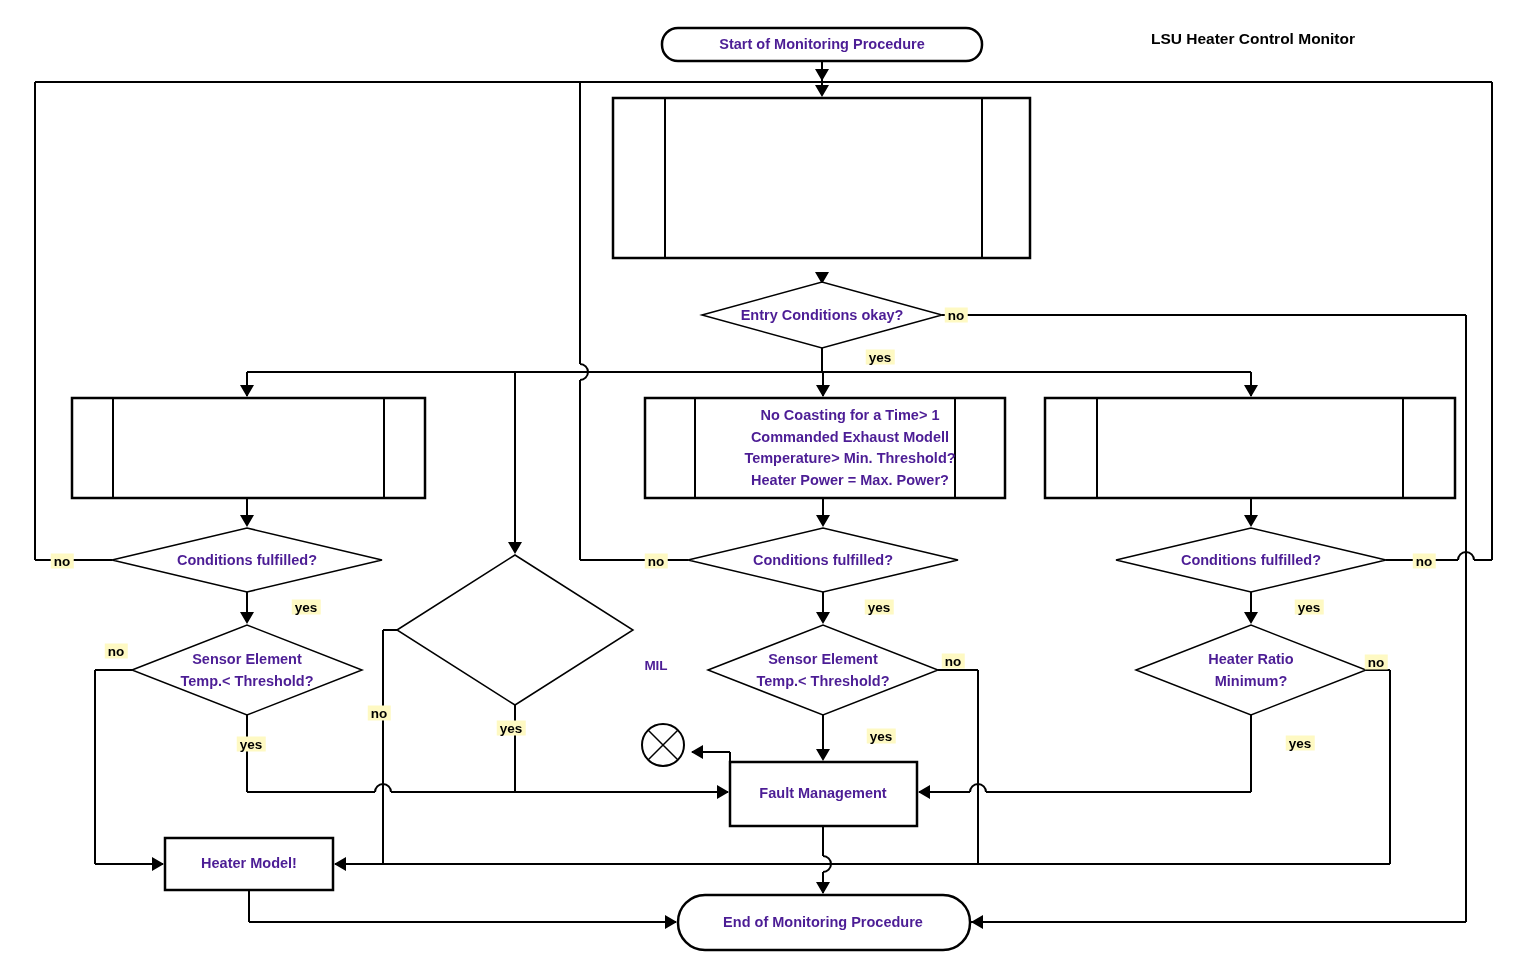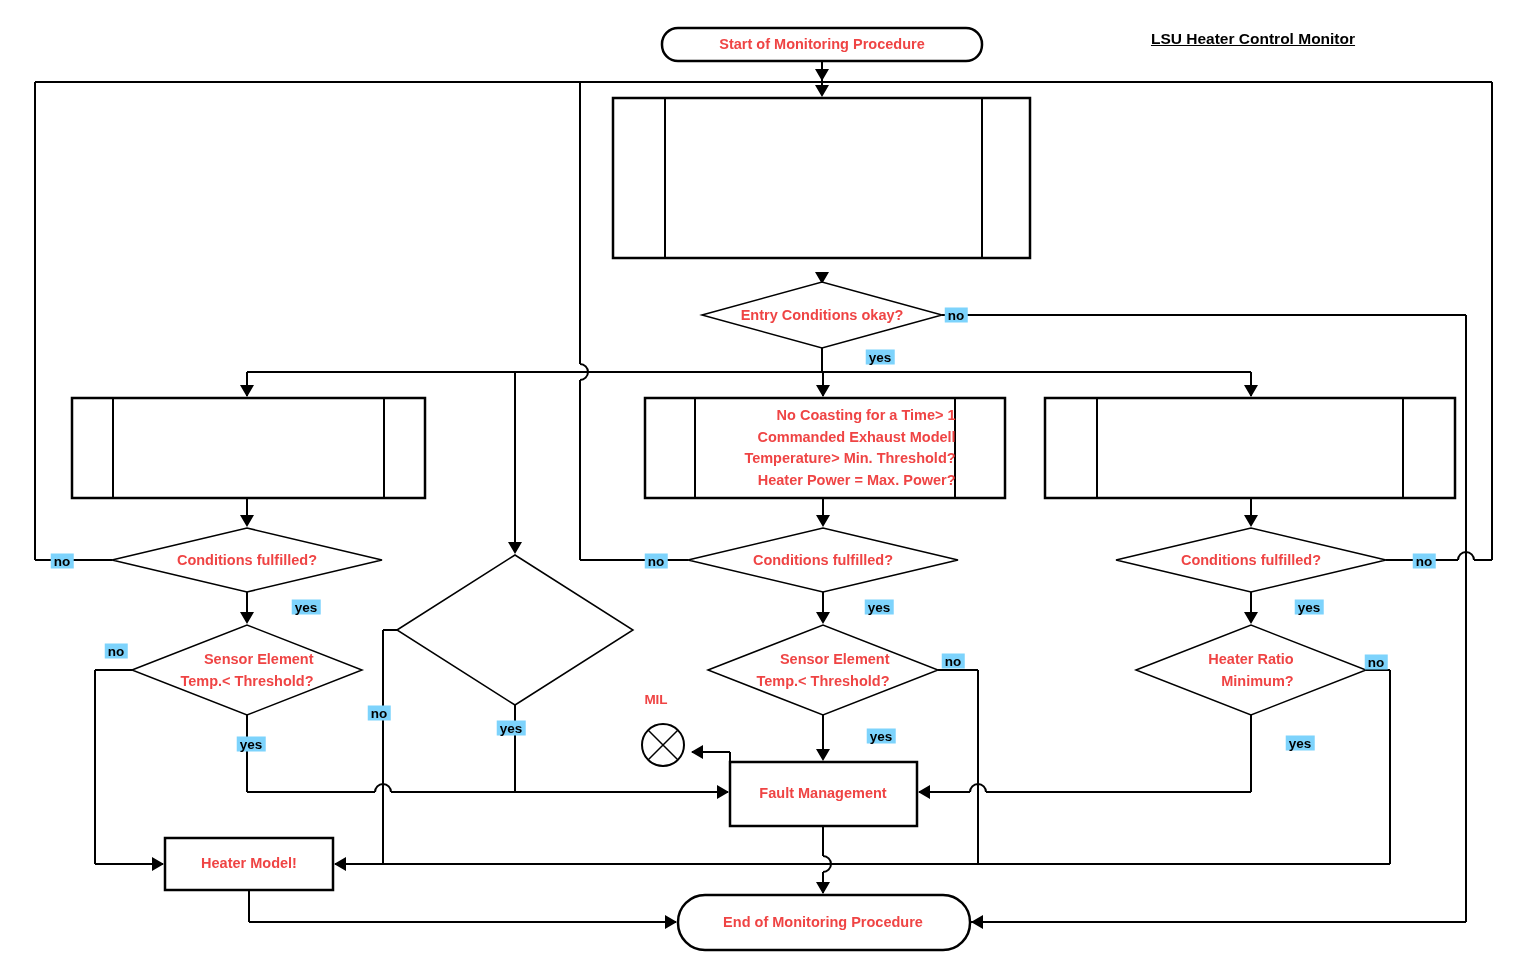--- a/index.html
+++ b/index.html
@@ -7,30 +7,30 @@
     width:1536px;height:976px;position:relative;
     background:#ffffff;
     font-family:"Liberation Sans", sans-serif;
     overflow:hidden;
   }
   #canvas{position:absolute;left:0;top:0;width:1536px;height:976px;}
   svg{position:absolute;left:0;top:0;}
   .lbl{
     position:absolute;
     transform:translate(-50%,-50%);
-    font-weight:bold;color:#ef4444;
+    font-weight:bold;color:#4c1d95;
     font-size:14.5px;line-height:21.5px;
-    text-align:right;white-space:pre-line;
+    text-align:center;white-space:pre-line;
   }
   .elbl{
     position:absolute;
     transform:translate(-50%,-50%);
     font-weight:bold;color:#000;
     font-size:13.5px;line-height:15px;
-    background:#7dd3fc;padding:0 3px;
+    background:#fef9c3;padding:0 3px;
     white-space:nowrap;
   }
   .title{
     position:absolute;
     transform:translate(-50%,-50%);
     font-weight:bold;color:#000;font-size:15.5px;white-space:nowrap;
   }
   .small{font-size:13.5px;line-height:15px;}
 </style>
 </head>
@@ -118,38 +118,38 @@
     <polygon points="1116,560 1251,528 1386,560 1251,592" fill="#fff" stroke="#000" stroke-width="1.5"></polygon>
     <polygon points="132,670 247,625 362,670 247,715" fill="#fff" stroke="#000" stroke-width="1.5"></polygon>
     <polygon points="397,630 515,555 633,630 515,705" fill="#fff" stroke="#000" stroke-width="1.5"></polygon>
     <polygon points="708,670 823,625 938,670 823,715" fill="#fff" stroke="#000" stroke-width="1.5"></polygon>
     <polygon points="1136,670 1251,625 1366,670 1251,715" fill="#fff" stroke="#000" stroke-width="1.5"></polygon>
 
     <circle cx="663" cy="745" r="21" fill="#fff" stroke="#000" stroke-width="2"></circle>
     <path stroke="#000" stroke-width="1.5" d="M648 730 L678 760 M678 730 L648 760"></path>
   </svg>
 
-  <div class="title" style="left:1253px;top:39px;text-decoration:underline;">LSU Heater Control Monitor</div>
+  <div class="title" style="left:1253px;top:39px;">LSU Heater Control Monitor</div>
 
   <div class="lbl" style="left:822px;top:45px;">Start of Monitoring Procedure</div>
   <div class="lbl" style="left:822px;top:316px;">Entry Conditions okay?</div>
   <div class="lbl" style="left:825px;top:448px;margin-left:25px;">No Coasting for a Time&gt; 1
 Commanded Exhaust Modell
 Temperature&gt; Min. Threshold?
 Heater Power = Max. Power?</div>
   <div class="lbl" style="left:247px;top:561px;">Conditions fulfilled?</div>
   <div class="lbl" style="left:823px;top:561px;">Conditions fulfilled?</div>
   <div class="lbl" style="left:1251px;top:561px;">Conditions fulfilled?</div>
   <div class="lbl" style="left:247px;top:670px;">Sensor Element
 Temp.&lt; Threshold?</div>
   <div class="lbl" style="left:823px;top:670px;">Sensor Element
 Temp.&lt; Threshold?</div>
   <div class="lbl" style="left:1251px;top:670px;">Heater Ratio
 Minimum?</div>
-  <div class="lbl small" style="left:656px;top:699px;">MIL</div>
+  <div class="lbl small" style="left:656px;top:665px;">MIL</div>
   <div class="lbl" style="left:823px;top:794px;">Fault Management</div>
   <div class="lbl" style="left:249px;top:864px;">Heater Model!</div>
   <div class="lbl" style="left:823px;top:923px;">End of Monitoring Procedure</div>
 
   <div class="elbl" style="left:956px;top:315px;">no</div>
   <div class="elbl" style="left:880px;top:357px;">yes</div>
   <div class="elbl" style="left:62px;top:561px;">no</div>
   <div class="elbl" style="left:306px;top:607px;">yes</div>
   <div class="elbl" style="left:656px;top:561px;">no</div>
   <div class="elbl" style="left:879px;top:607px;">yes</div>

